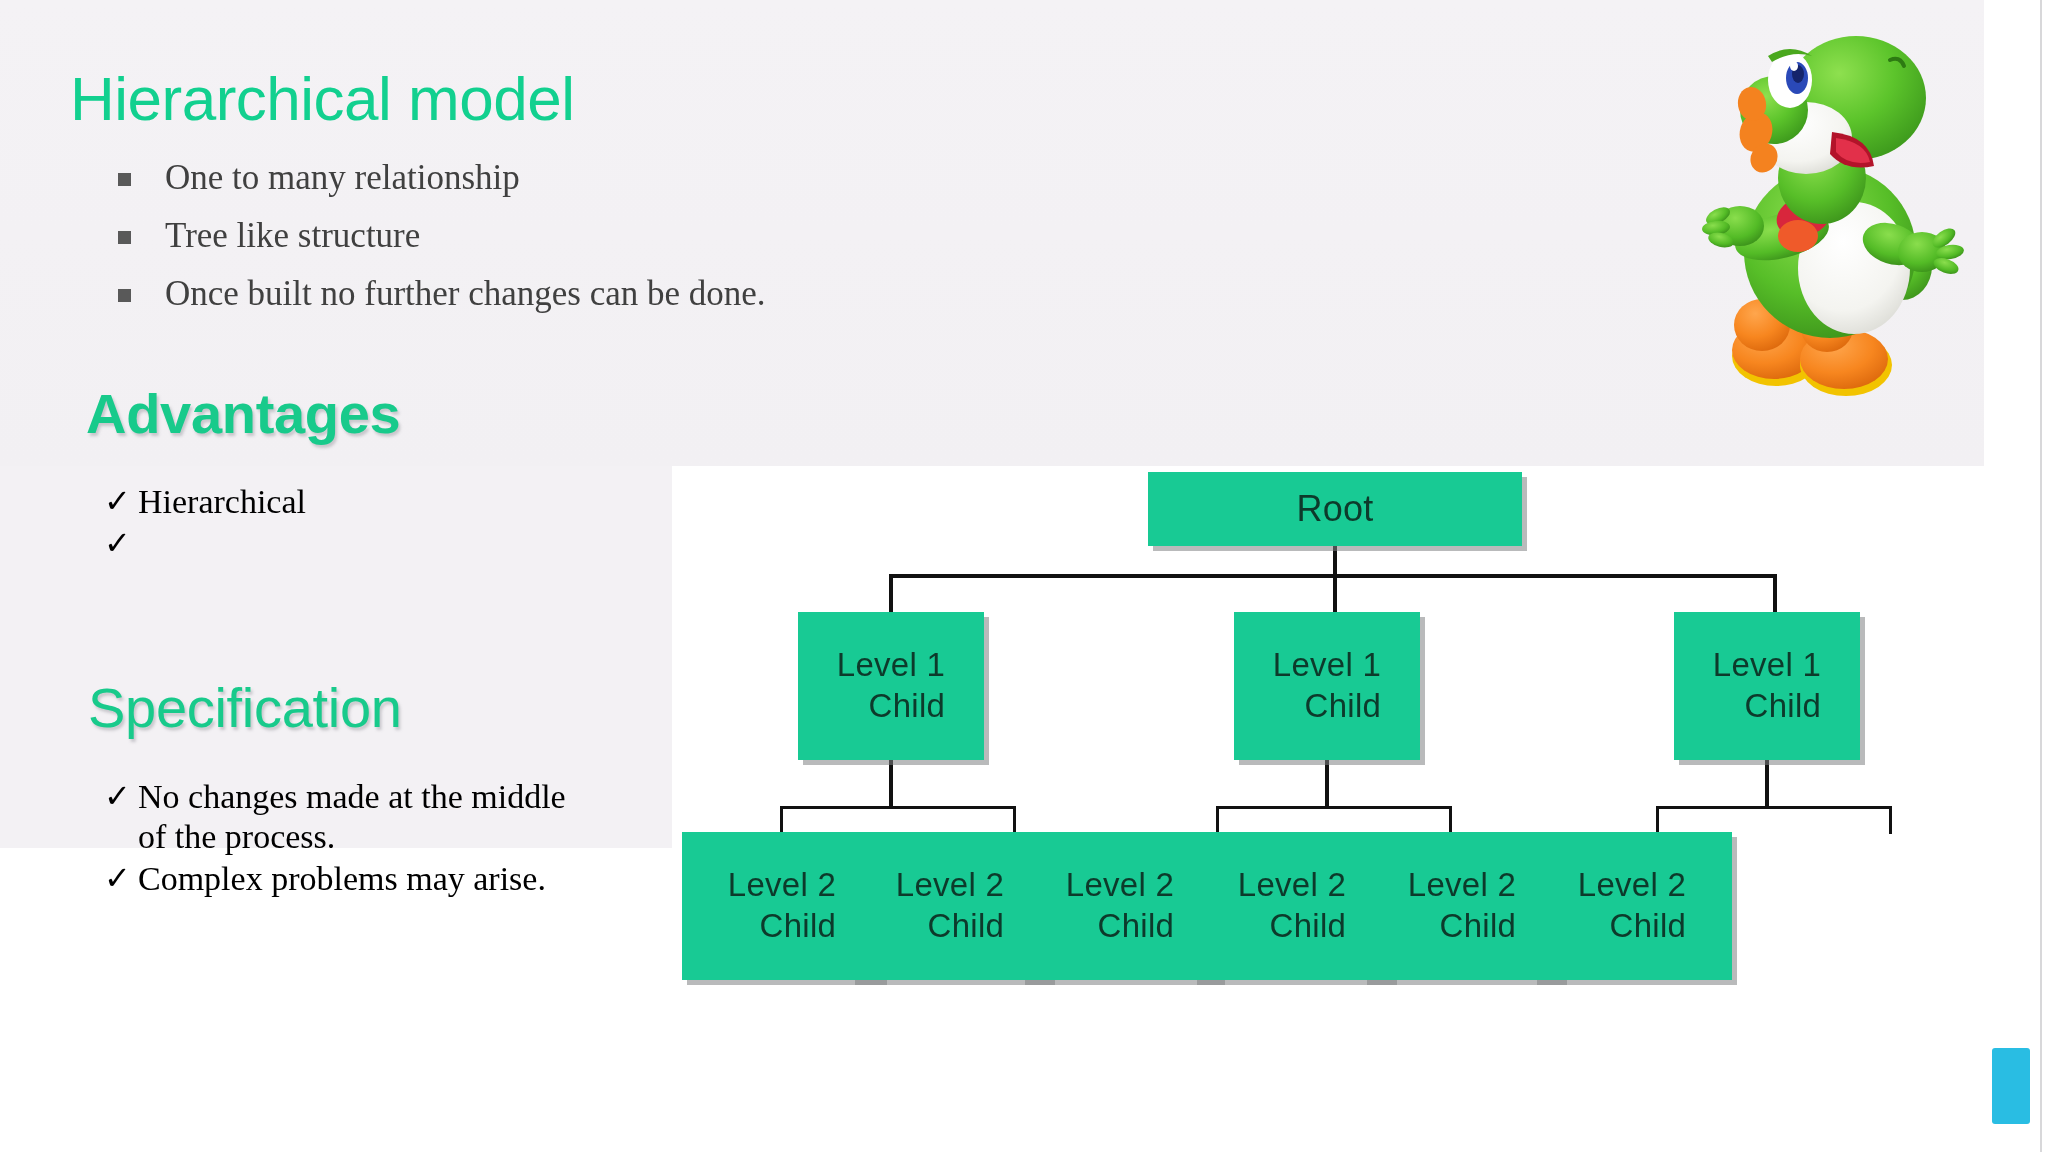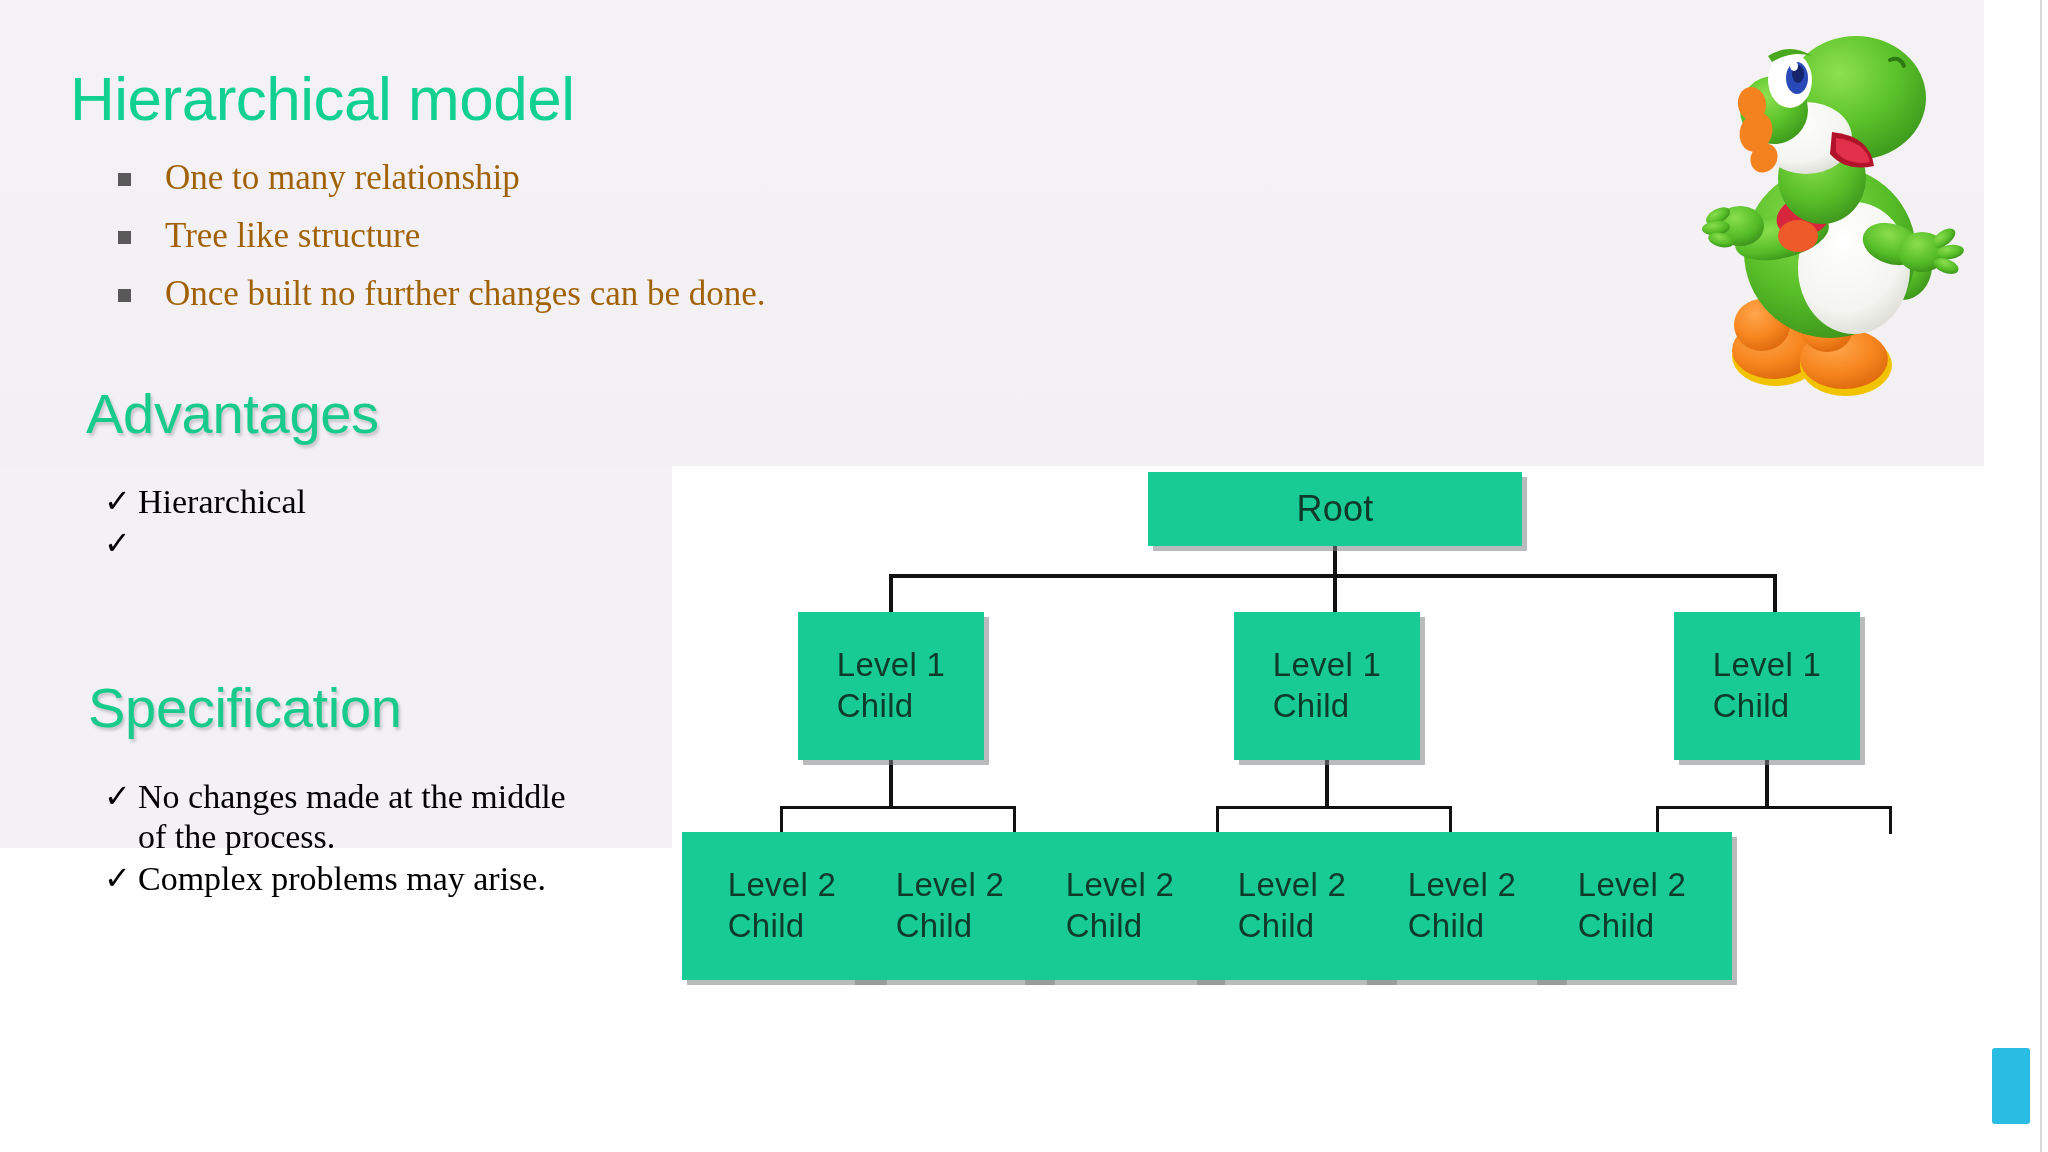--- a/index.html
+++ b/index.html
@@ -77,21 +77,21 @@
     letter-spacing: -0.5px;
     line-height: 1;
     white-space: nowrap;
   }
 
   .heading-adv {
     position: absolute;
     left: 86px;
     top: 386px;
     font-size: 56px;
-    font-weight: 400;
+    font-weight: 700;
     color: #18ca8b;
     letter-spacing: -0.3px;
     line-height: 1;
     white-space: nowrap;
     text-shadow: 2px 3px 3px rgba(120,120,130,0.35);
   }
 
   .heading-dis {
     position: absolute;
     left: 88px;
@@ -111,21 +111,21 @@
     left: 118px;
     top: 158px;
     width: 880px;
   }
   .sq-item {
     display: flex;
     align-items: flex-start;
     margin-bottom: 19px;
     font-family: "Liberation Serif", serif;
     font-size: 35px;
-    color: #a16207;
+    color: #404040;
     line-height: 1.12;
   }
   .sq-marker {
     display: inline-block;
     width: 13px;
     height: 13px;
     background: #595959;
     margin-top: 15px;
     margin-right: 34px;
     flex: 0 0 auto;
@@ -174,21 +174,21 @@
   }
 
   
   .node {
     position: absolute;
     background: #18ca94;
     color: #0d3a2b;
     font-family: "Liberation Sans", sans-serif;
     font-size: 33px;
     line-height: 1.24;
-    text-align: left;
+    text-align: right;
     display: flex;
     align-items: center;
     justify-content: center;
     box-shadow: 5px 5px 0 rgba(128,130,132,0.55);
     letter-spacing: 0.3px;
   }
   .node span { display: block; }
 
   .node-root {
     left: 476px; top: 6px;

